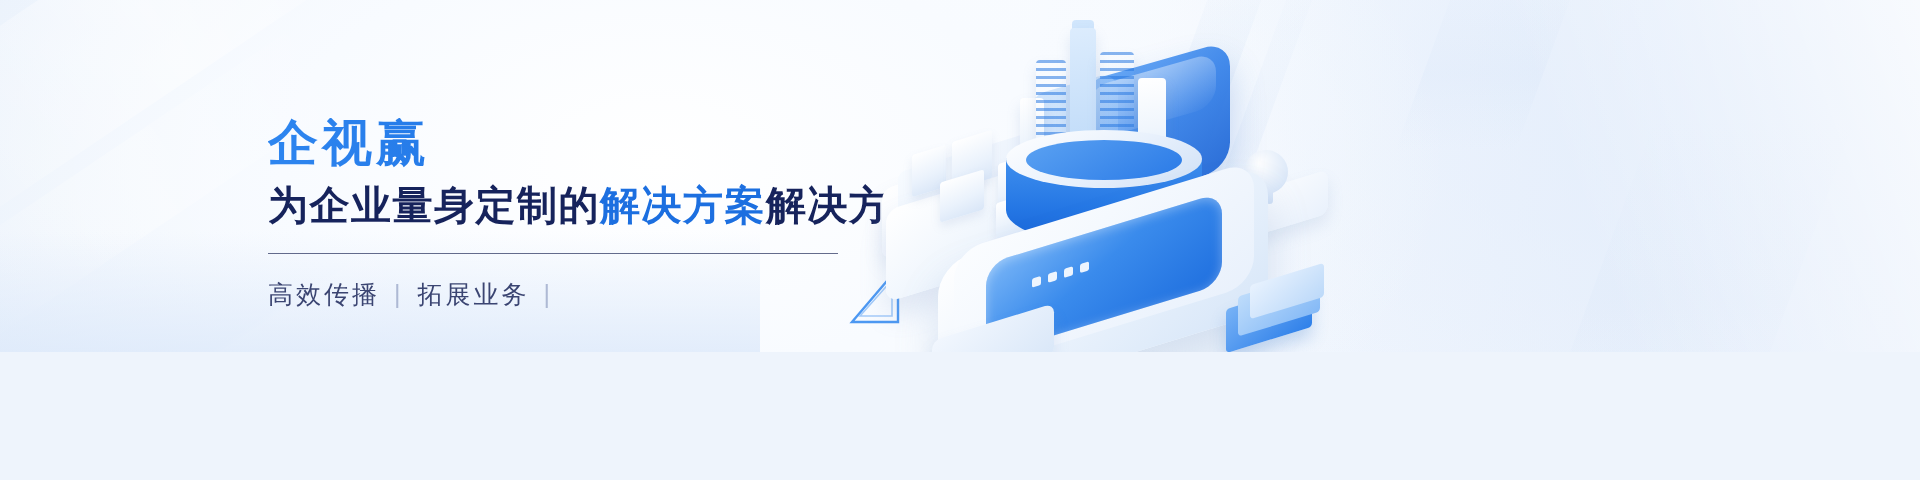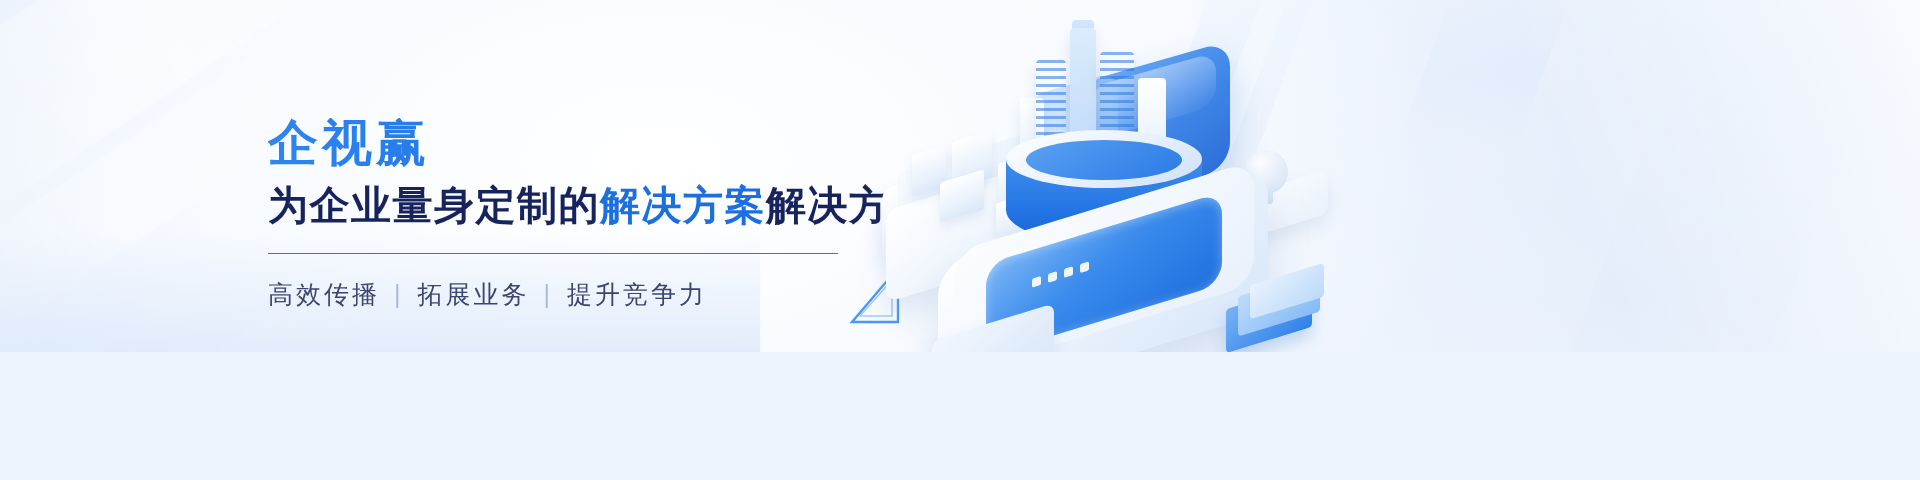--- a/index.html
+++ b/index.html
@@ -182,21 +182,20 @@
 
   <div class="copy">
     <div class="brand">企视赢</div>
     <h1 class="headline"><span>为企业量身定制的</span><span class="hl">解决方案</span><span>解决方案</span></h1>
     <div class="rule"></div>
     <div class="tagline">
       <span>高效传播</span>
       <span class="sep">|</span>
       <span>拓展业务</span>
       <span class="sep">|</span>
-      <span>提升竞争力</span>
     </div>
   </div>
 
   <div class="art">
 
     <div class="tri">
       <svg width="66" height="68" viewBox="0 0 66 68">
         <path d="M10 64 L56 10 L56 64 Z" fill="none" stroke="#2e86f0" stroke-width="2.4" opacity=".85"></path>
         <path d="M18 58 L50 22 L50 58 Z" fill="none" stroke="#7fb5f5" stroke-width="1.6" opacity=".7"></path>
       </svg>

